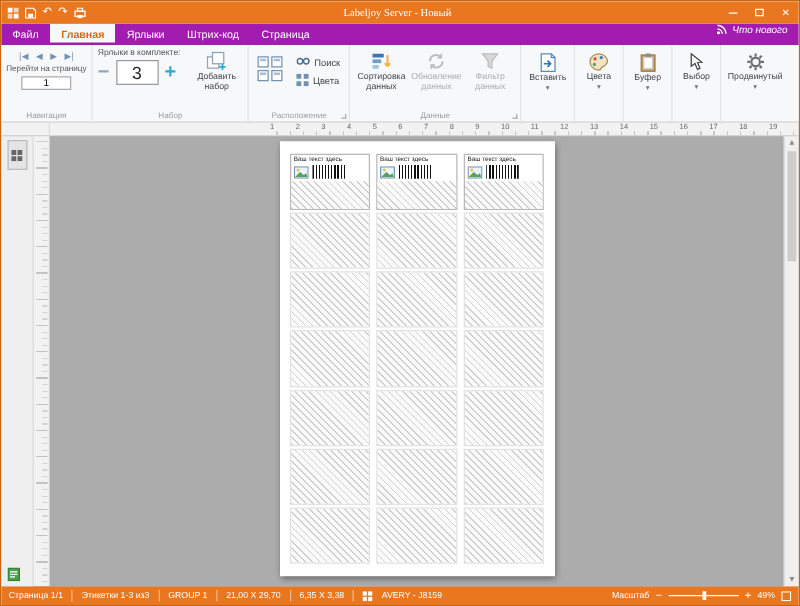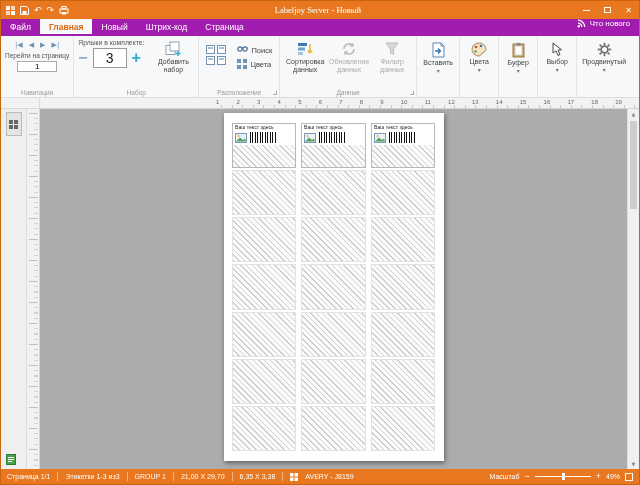--- a/index.html
+++ b/index.html
@@ -16,21 +16,21 @@
   .winbtn { width:21px; height:18px; display:flex; align-items:center; justify-content:center; }
   .minline { width:7px; height:1px; background:#fff; }
   .maxbox { width:7px; height:6px; border:1px solid #fff; }
   .closex { font-size:8px; font-family:"DejaVu Sans",sans-serif; }
 
   
   .tabbar { height:17px; background:#a21caf; display:flex; align-items:flex-start; color:#fff; font-size:8.5px; flex:none; }
   .tab-list { display:flex; }
   .tab { padding:3px 9px 2px; display:flex; align-items:center; cursor:default; }
   .tab.active { background:#F7F8F9; color:#D96A0C; font-weight:bold; }
-  .whatsnew { margin-left:auto; display:flex; align-items:center; gap:4px; padding-right:9px; font-size:8px; }
+  .whatsnew { margin-left:auto; display:flex; align-items:center; gap:4px; padding-right:9px; font-size:8px;font-style:italic; }
 
   
   .ribbon { height:62px; background:#F7F8F9; border-bottom:1px solid #DCDCDC; display:flex; color:#444; flex:none; }
   .rgroup { position:relative; border-right:1px solid #E4E4E4; padding:3px 4px 11px; display:flex; align-items:flex-start; }
   .rgroup-label { position:absolute; bottom:1px; left:0; right:0; text-align:center; font-size:6.5px; color:#9B9B9B; }
   .expander { position:absolute; right:2px; bottom:2px; width:4px; height:4px; border-right:1px solid #ABABAB; border-bottom:1px solid #ABABAB; }
   .col { display:flex; flex-direction:column; }
   .bigbtn { display:flex; flex-direction:column; align-items:center; font-size:7px; text-align:center;
             gap:1px; padding:2px 2px 0; color:#444; line-height:1.15; cursor:default; }
   .bigbtn.disabled { color:#ABABAB; }
@@ -128,21 +128,21 @@
           <div class="maxbox"></div>
         </div>
       <div class="winbtn closex">✕</div>
     </div>
   </div>
 
   <div class="tabbar">
     <div class="tab-list">
         <div class="tab">Файл</div>
         <div class="tab active">Главная</div>
-        <div class="tab">Новый</div>
+        <div class="tab">Ярлыки</div>
         <div class="tab">Штрих-код</div>
         <div class="tab">Страница</div>
       </div>
     <div class="whatsnew">
       <svg width="9" height="9" viewBox="0 0 9 9">
           <circle cx="1.8" cy="7.2" r="1.2" fill="#fff"></circle>
           <path d="M1 4.2 A4 4 0 0 1 4.8 8" fill="none" stroke="#fff" stroke-width="1.2"></path>
           <path d="M1 1.2 A7 7 0 0 1 7.8 8" fill="none" stroke="#fff" stroke-width="1.2"></path>
         </svg>
       <span>Что нового</span>

